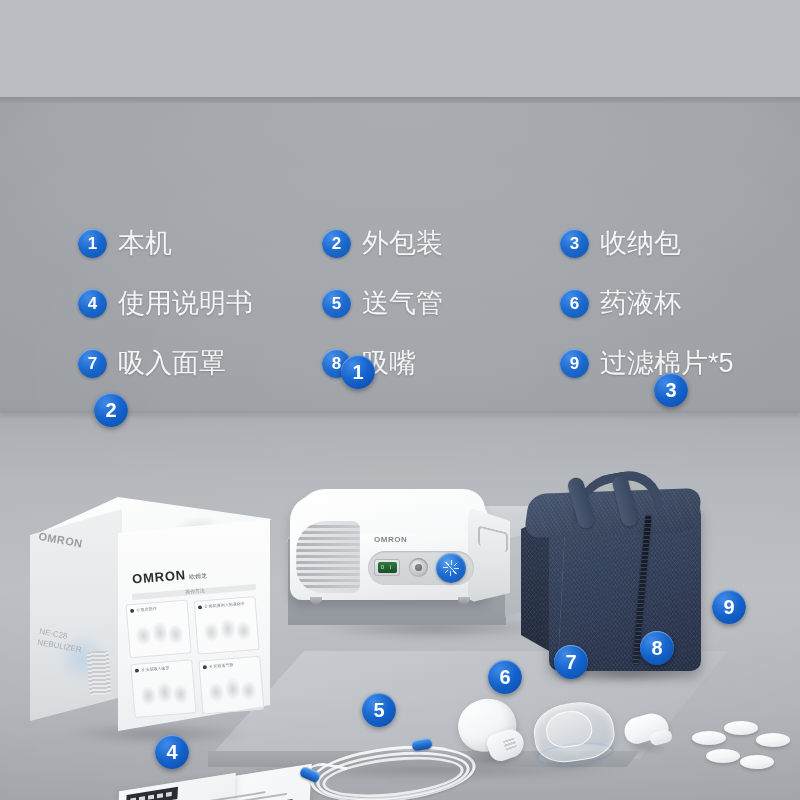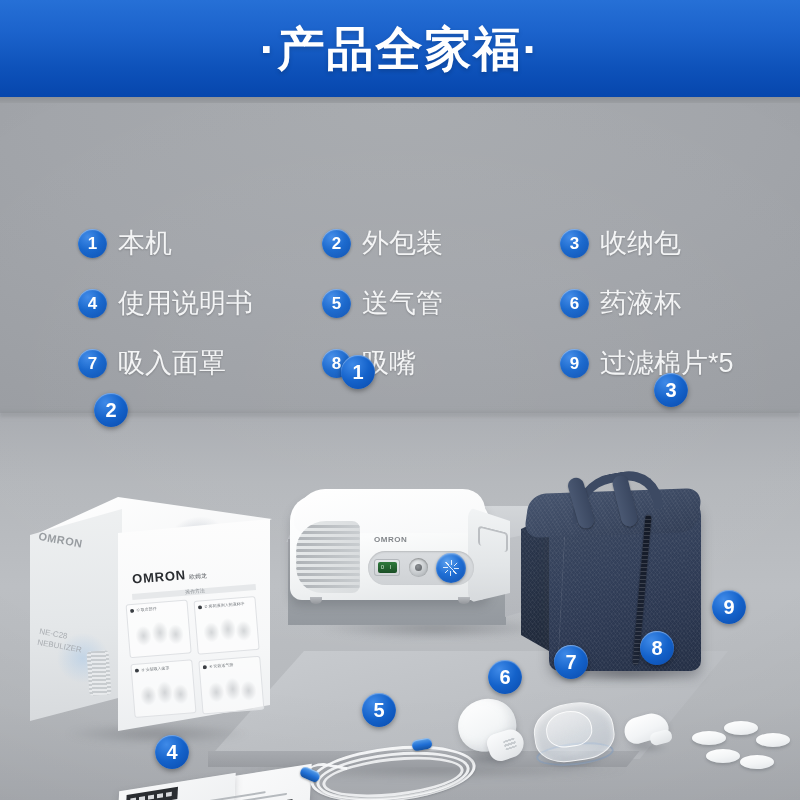--- a/index.html
+++ b/index.html
@@ -488,23 +488,20 @@
   .vignette{
     position:absolute;left:0;top:0;width:800px;height:697px;pointer-events:none;
     background:radial-gradient(120% 85% at 50% 38%, rgba(255,255,255,.05) 0%, rgba(0,0,0,0) 55%, rgba(0,0,0,.07) 100%);
   }
 </style>
 </head>
 <body>
 
 <div id="stage">
 
-  <div class="header">
-    <div class="header-title">·产品全家福·</div>
-  </div>
   <div class="header-rule"></div>
 
   <div class="scene">
 
     <div class="floor"></div>
     <div class="floor-seam"></div>
 
     <div class="legend">
 
       <div class="legend-row r1">

